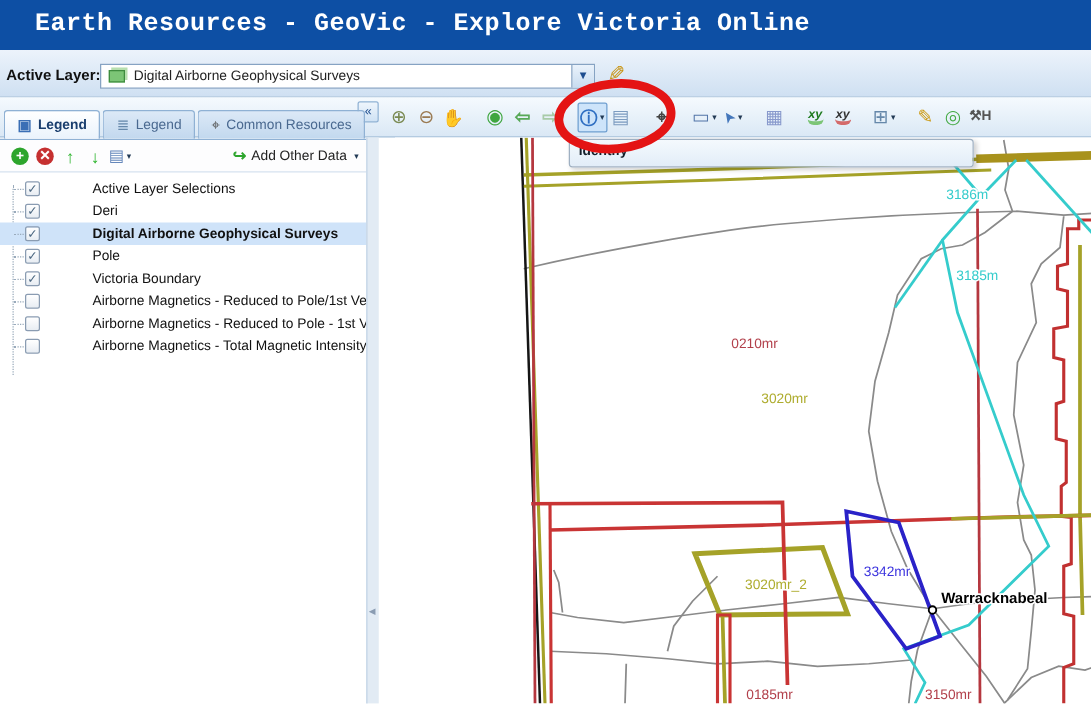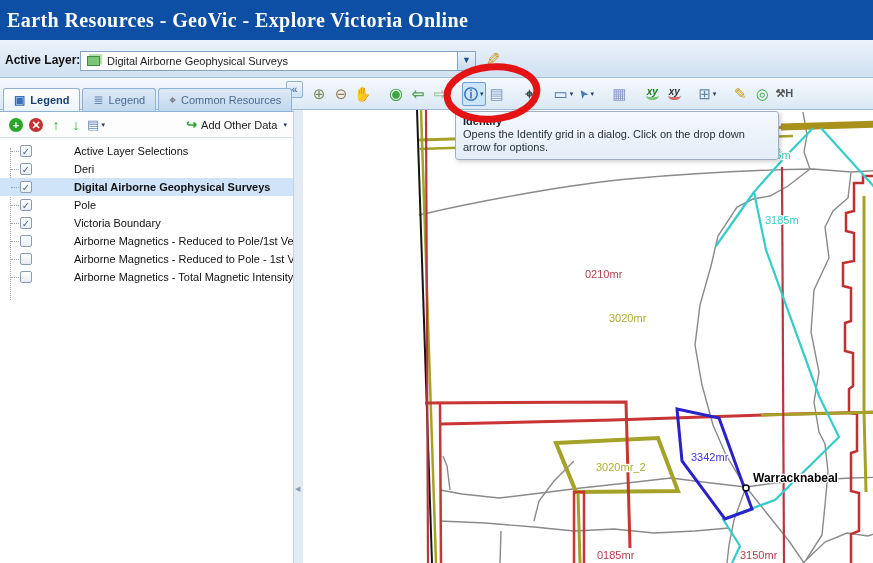--- a/index.html
+++ b/index.html
@@ -1,22 +1,22 @@
 <!DOCTYPE html>
 <html><head>
 <meta charset="utf-8">
 <style>
   html,body{margin:0;padding:0;background:#fff;}
   .page{position:relative;width:873px;height:563px;overflow:hidden;
         font-family:"Liberation Sans",sans-serif;background:#fff;}
 
   
   .app-header{position:absolute;left:0;top:0;width:100%;height:40px;background:#0d4fa4;
-    color:#fff;font-family:Liberation Serif, serif;font-size:20px;font-weight:600;
-    line-height:40px;padding-left:7px;box-sizing:border-box;letter-spacing:.4px;}
+    color:#fff;font-family:Liberation Mono, monospace;font-size:20px;font-weight:600;
+    line-height:40px;padding-left:28px;box-sizing:border-box;letter-spacing:.4px;}
 
   
   .al-bar{position:absolute;top:40px;left:0;width:100%;height:38px;
     background:linear-gradient(#ecf3fb,#cfe0f2);border-bottom:1px solid #aac3dc;box-sizing:border-box;}
   .al-label{position:absolute;left:5px;top:13px;font-size:12px;font-weight:bold;color:#101010;}
   .al-combo{position:absolute;left:80px;top:11px;width:396px;height:20px;background:#fff;
     border:1px solid #86a3c3;display:flex;align-items:center;box-sizing:border-box;}
   .layers-swatch{width:11px;height:8px;background:#7cc576;border:1px solid #3f8c3f;
     margin:0 7px 0 6px;box-shadow:2px -2px 0 #b7dfae;}
   .al-value{font-size:11px;color:#222;flex:1;white-space:nowrap;overflow:hidden;}
@@ -338,20 +338,19 @@
           <text x="583" y="471" fill="#aeac2e" font-size="11" stroke="#ffffff" stroke-width="2.5" paint-order="stroke">3020mr_2</text>
           <text x="740" y="482" fill="#000000" font-size="12" font-weight="bold" stroke="#ffffff" stroke-width="2.5" paint-order="stroke">Warracknabeal</text>
           <text x="584" y="559" fill="#b2404b" font-size="11" stroke="#ffffff" stroke-width="2.5" paint-order="stroke">0185mr</text>
           <text x="727" y="559" fill="#b2404b" font-size="11" stroke="#ffffff" stroke-width="2.5" paint-order="stroke">3150mr</text>
         </g>
     </svg>
   </div>
 
   <div class="tooltip">
     <div class="tt-title">Identify</div>
-    <div class="tt-body">Opens the Identify grid in a dialog. Click on the drop down arrow for options.</div>
   </div>
 
   <svg class="annotation" viewBox="0 0 102 62">
     <ellipse cx="51" cy="31" rx="45" ry="26" fill="none" stroke="#e41414" stroke-width="7" transform="rotate(-5 51 31)"></ellipse>
   </svg>
 
 </div>
 
 </body></html>

